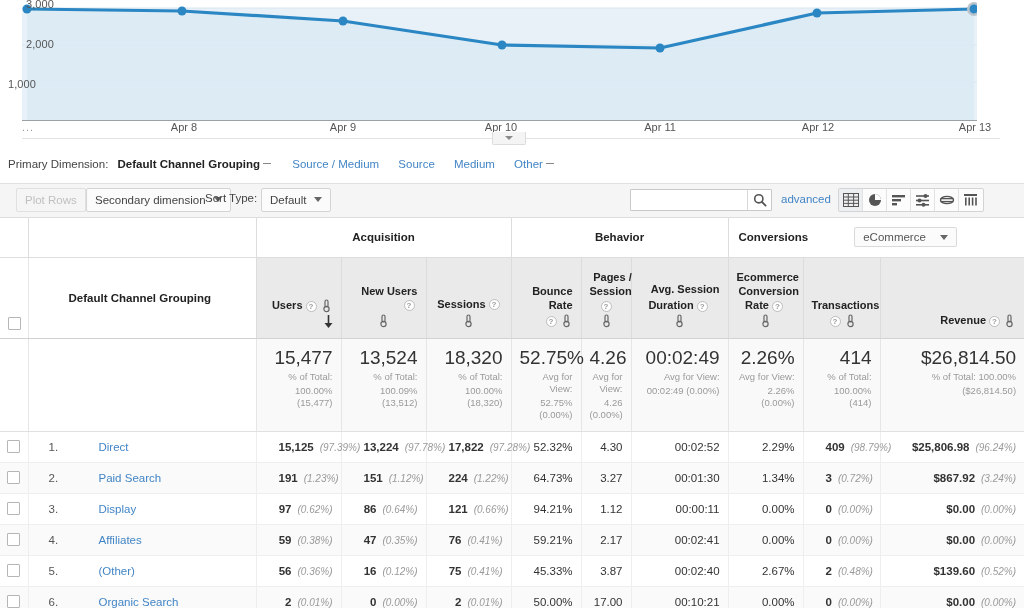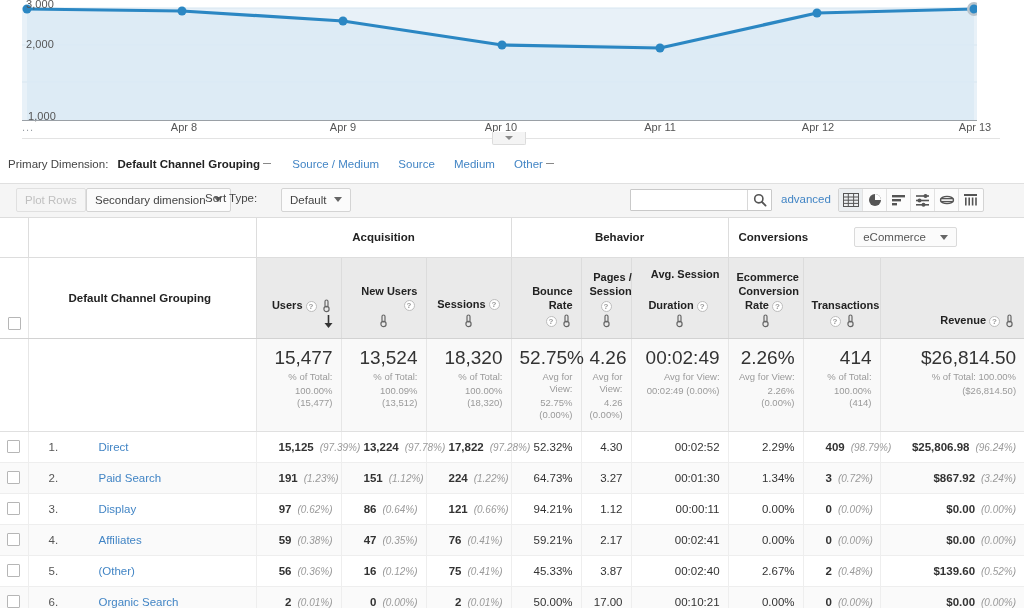--- a/index.html
+++ b/index.html
@@ -16,21 +16,21 @@
   
   .chart-wrap { position: relative; width: 1022px; height: 152px; background: #fff; }
   .chart-plot {
     position: absolute; left: 22px; top: 0px; width: 955px; height: 120px;
   }
   .ylab {
     position: absolute; font-size: 11px; color: #555; letter-spacing: .1px;
   }
   .ylab.y3 { left: 26px; top: -2px; }
   .ylab.y2 { left: 26px; top: 38px; }
-  .ylab.y1 { left: 28px; top: 78px; margin-top: 32px; }
+  .ylab.y1 { left: 8px; top: 78px; }
   .xaxis-line {
     position: absolute; left: 22px; top: 120px; width: 955px;
     border-top: 1px solid #9aa0a6;
   }
   .xlabels { position: absolute; left: 0; top: 121px; width: 1024px; height: 18px; }
   .xlabels span {
     position: absolute; font-size: 11px; color: #555; transform: translateX(-50%);
     white-space: nowrap; top: 0;
   }
   .xlabels span.ellip { transform: none; color: #9aa0a6; letter-spacing: 1px; }
@@ -86,21 +86,21 @@
   .btn .dd {
     display: inline-block; margin-left: 8px;
     border-left: 4px solid transparent; border-right: 4px solid transparent;
     border-top: 5px solid #666; vertical-align: middle; margin-bottom: 2px;
   }
   #btn-plotrows { left: 16px; top: 188px; }
   #btn-secondary { left: 86px; top: 188px; }
   .sorttype-label {
     position: absolute; left: 205px; top: 192px; font-size: 11.5px; color: #444;
   }
-  #btn-sorttype { left: 261px; top: 188px; margin-left: 20px; }
+  #btn-sorttype { left: 261px; top: 188px; }
 
   .searchbox {
     position: absolute; left: 630px; top: 189px; width: 142px; height: 22px;
     background: #fff; border: 1px solid #c9c9c9; border-radius: 1px;
   }
   .searchbox input {
     width: 116px; height: 20px; border: none; outline: none; font-size: 11.5px;
     padding: 0 4px; background: transparent; color: #333;
     font-family: "Liberation Sans", sans-serif;
   }
@@ -409,21 +409,21 @@
           <span class="hd"><span class="ln">Pages /</span><span class="ln">Session</span></span>
           <div style="text-align:center;margin-top:1px;"><span class="q">?</span></div>
           <div style="text-align:center;margin-top:2px;"><span class="thermo"><svg width="9" height="14" viewBox="0 0 9 14">
                     <rect x="3" y="1" width="3" height="7" rx="1.5" fill="none" stroke="#666" stroke-width="1.2"></rect>
                     <circle cx="4.5" cy="10" r="2.6" fill="none" stroke="#666" stroke-width="1.2"></circle>
                   </svg></span></div>
         </th>
 
         <th>
           <span class="hd"><span class="ln">Avg. Session</span></span>
-          <div style="text-align:center;margin-top:18px;"><span style="display:inline-block">Duration</span><span class="q">?</span></div>
+          <div style="text-align:center;margin-top:3px;"><span style="display:inline-block">Duration</span><span class="q">?</span></div>
           <div style="text-align:center;margin-top:2px;"><span class="thermo"><svg width="9" height="14" viewBox="0 0 9 14">
                     <rect x="3" y="1" width="3" height="7" rx="1.5" fill="none" stroke="#666" stroke-width="1.2"></rect>
                     <circle cx="4.5" cy="10" r="2.6" fill="none" stroke="#666" stroke-width="1.2"></circle>
                   </svg></span></div>
         </th>
 
         <th>
           <span class="hd"><span class="ln">Ecommerce</span><span class="ln">Conversion</span></span>
           <div style="text-align:center;margin-top:1px;"><span style="display:inline-block">Rate</span><span class="q">?</span></div>
           <div style="text-align:center;margin-top:2px;"><span class="thermo"><svg width="9" height="14" viewBox="0 0 9 14">

